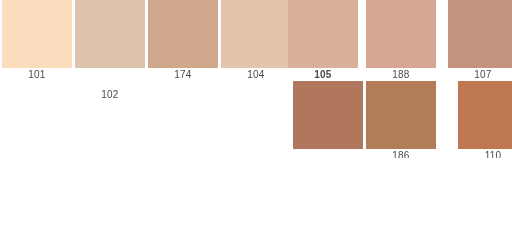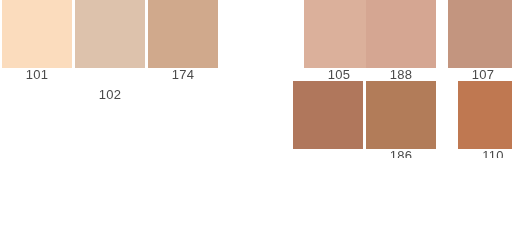--- a/index.html
+++ b/index.html
@@ -25,21 +25,21 @@
   .swatch-chip {
     width: 70px;
     height: 68px;
     display: block;
   }
   .swatch-label {
     display: block;
     width: 70px;
     text-align: center;
     font-family: "Liberation Sans", sans-serif;
-    font-size: 13px;
+    font-size: 10px;
     line-height: 12px;
     color: #4a4a4a;
     padding-top: 1px;
     letter-spacing: 0.2px;
   }
   .row-top { top: 0px; }
   .row-bottom { top: 81px; }
 </style>
 </head>
 <body style="background: rgb(255, 255, 255);">
@@ -51,21 +51,25 @@
     <span class="swatch-label" style="color: rgb(74, 74, 74);">101</span>
   </div>
   <div class="swatch-cell row-top" style="left:75px;">
     <span class="swatch-chip" style="background-color: rgb(221, 194, 172);"></span>
     <span class="swatch-label" style="color: rgb(74, 74, 74); margin-top: 20px;">102</span>
   </div>
   <div class="swatch-cell row-top" style="left:148px;">
     <span class="swatch-chip" style="background-color: rgb(208, 169, 140);"></span>
     <span class="swatch-label" style="color: rgb(74, 74, 74);">174</span>
   </div>
-  <div class="swatch-cell row-top" style="left:304px;">
+  <div class="swatch-cell row-top" style="left:221px;">
+    <span class="swatch-chip" style="background-color: rgb(227, 197, 171);"></span>
+    <span class="swatch-label" style="color: rgb(74, 74, 74);">104</span>
+  </div>
+  <div class="swatch-cell row-top" style="left:288px;font-weight:bold;">
     <span class="swatch-chip" style="background-color: rgb(219, 176, 155);"></span>
     <span class="swatch-label" style="color: rgb(74, 74, 74);">105</span>
   </div>
   <div class="swatch-cell row-top" style="left:366px;">
     <span class="swatch-chip" style="background-color: rgb(213, 166, 146);"></span>
     <span class="swatch-label" style="color: rgb(74, 74, 74);">188</span>
   </div>
   <div class="swatch-cell row-top" style="left:448px;">
     <span class="swatch-chip" style="background-color: rgb(195, 149, 127);"></span>
     <span class="swatch-label" style="color: rgb(74, 74, 74);">107</span>

